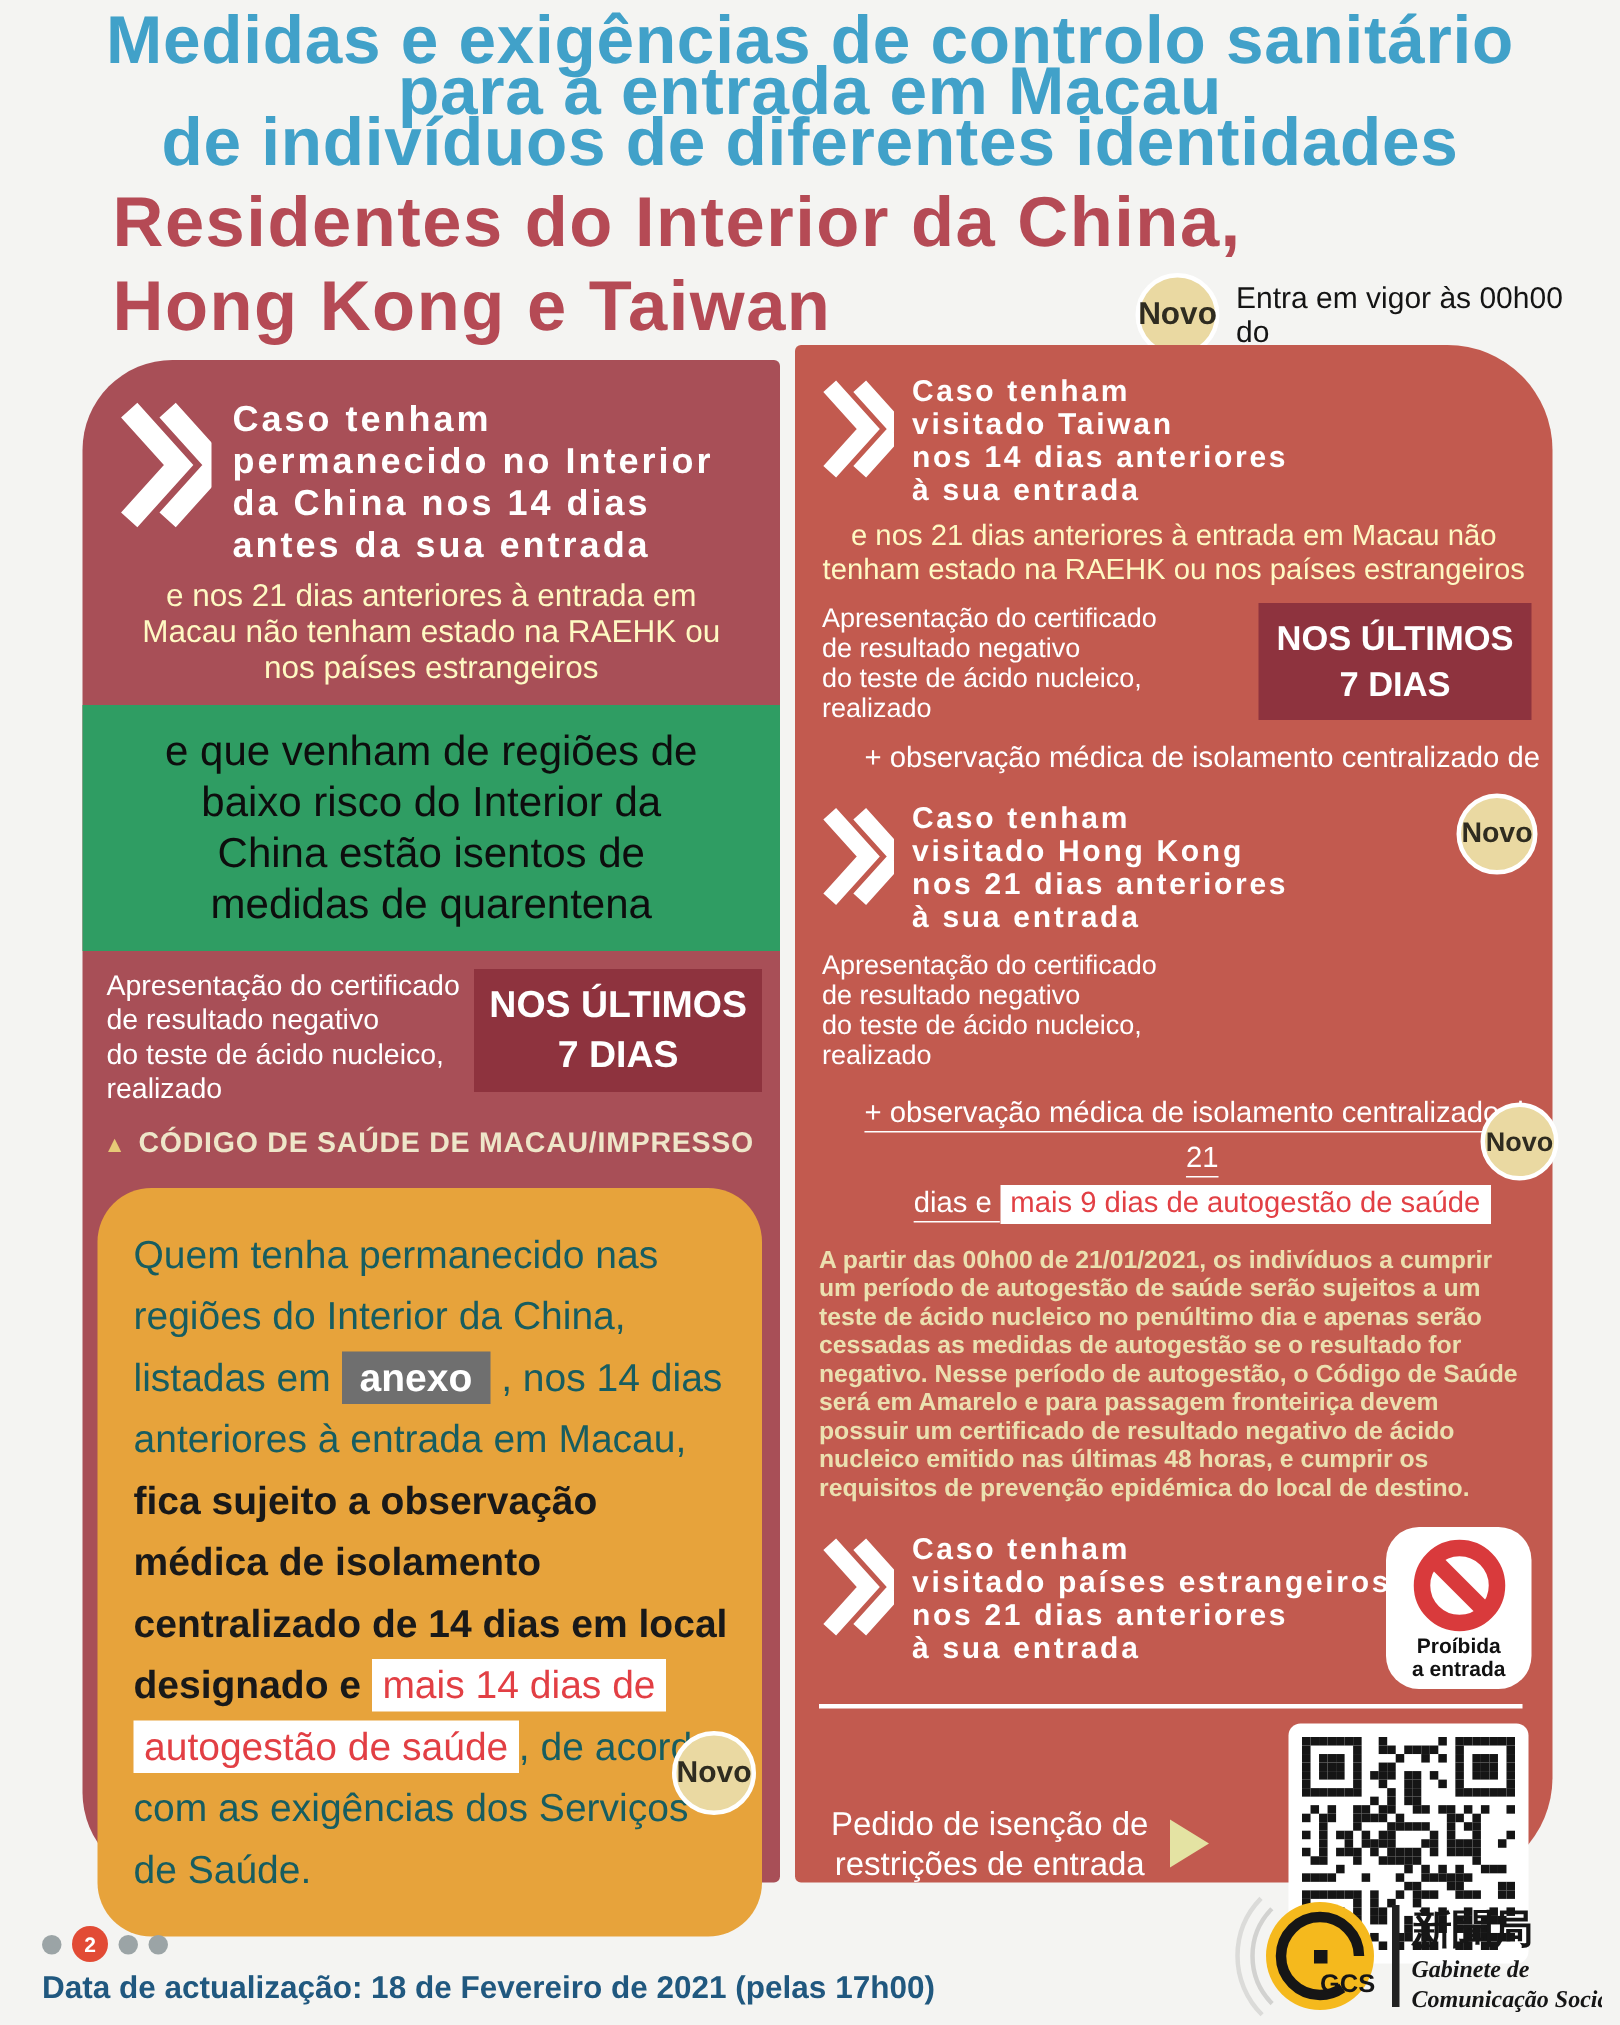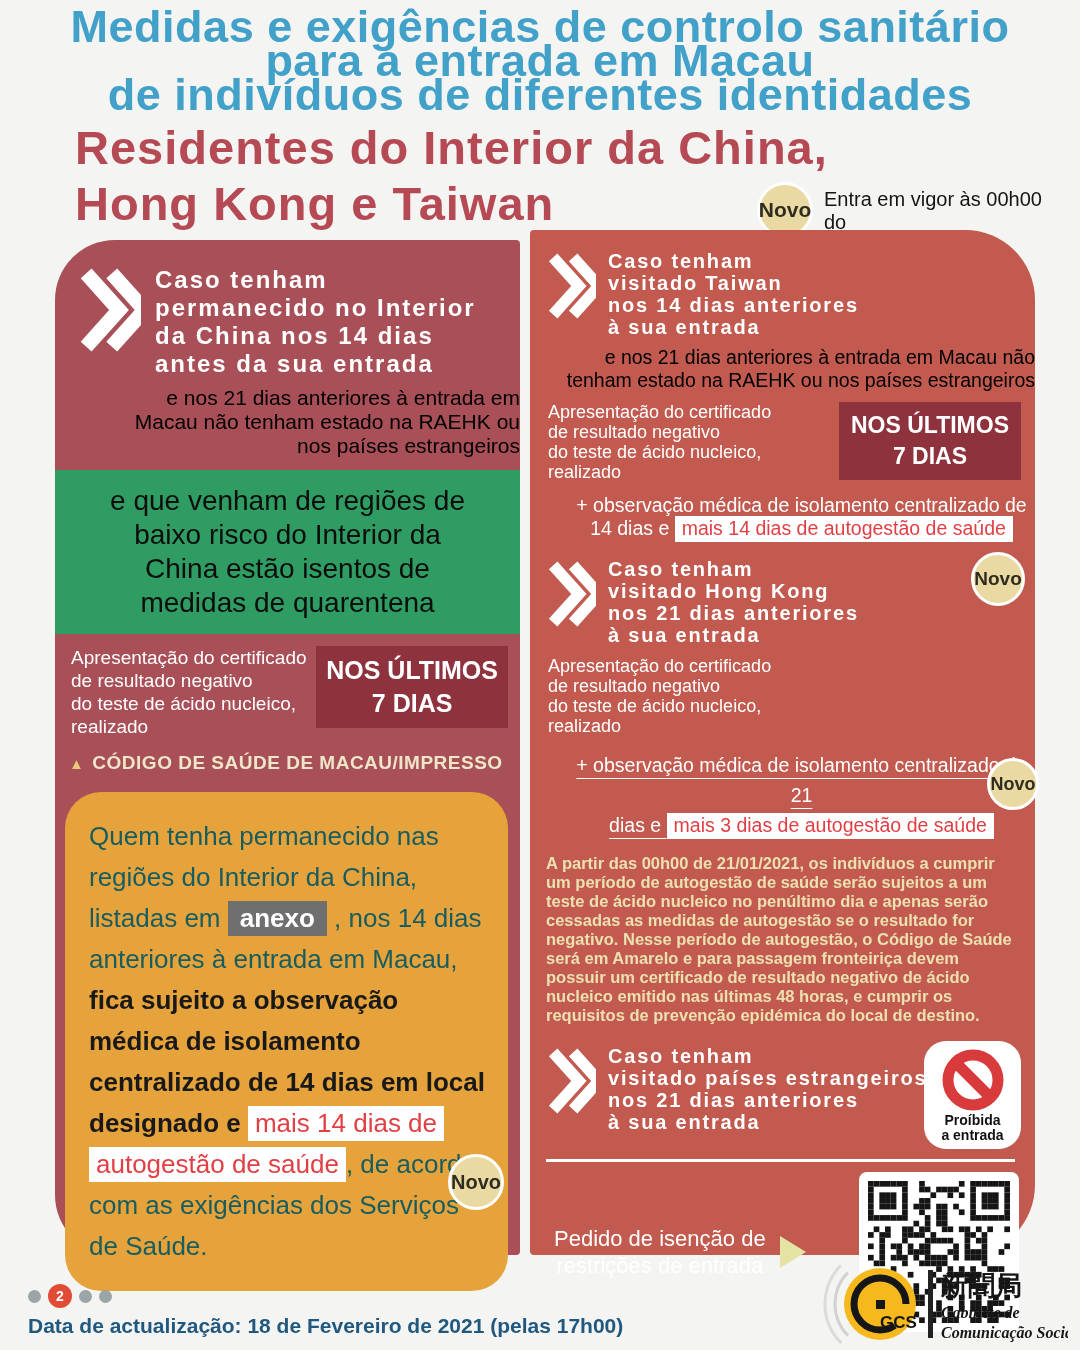--- a/index.html
+++ b/index.html
@@ -25,21 +25,21 @@
                  background:#c25a4f; border-radius:4px 70px 70px 4px; }
 
   .sec-head { display:flex; align-items:flex-start; }
   .chev { flex:none; }
   .sec-head h2 { color:#fff; font-weight:700; }
   .pl .sec-head { margin:24px 10px 0 22px; }
   .pl .sec-head h2 { font-size:24px; line-height:28px; letter-spacing:2px; margin-left:14px; margin-top:2px; }
   .pr .sec-head { margin:18px 10px 0 16px; }
   .pr .sec-head h2 { font-size:20px; line-height:22px; letter-spacing:1.8px; margin-left:12px; margin-top:2px; }
 
-  .sub { color:#000000; text-align:right; }
+  .sub { color:#fef9c3; text-align:center; }
   .pl .sub { margin-top:8px; font-size:21px; line-height:24px; }
   .pr .sub { margin-top:8px; font-size:19.5px; line-height:23px; white-space:nowrap; }
 
   .green-note { margin-top:12px; background:#2f9d63; color:#0d0d0d; text-align:center;
                 font-size:28px; line-height:34px; font-weight:500; padding:14px 16px; }
 
   .cert-row { display:flex; align-items:flex-start; }
   .pl .cert-row { margin:12px 12px 0 16px; }
   .pr .cert-row { margin:10px 14px 0 18px; }
   .cert { color:#fff; }
@@ -144,38 +144,37 @@
     <p class="sub">e nos 21 dias anteriores à entrada em Macau não<br>tenham estado na RAEHK ou nos países estrangeiros</p>
     <div class="cert-row">
       <p class="cert">Apresentação do certificado<br>de resultado negativo<br>do teste de ácido nucleico,<br>realizado</p>
       <div class="period-box">
         <div>NOS ÚLTIMOS</div>
         <div>7 DIAS</div>
       </div>
     </div>
     <div class="plus">
       <div>+ observação médica de isolamento centralizado de</div>
-      <div><span>14 dias e </span><span class="hl">mais 14 dias de autogestão de saúde</span></div>
     </div>
 
     <div class="hk-wrap">
       <div class="novo novo-hk">Novo</div>
       <div class="sec-head" style="margin-top:16px;">
         <svg class="chev" width="50" height="76" viewBox="0 0 70 96">
           <path d="M10 8 L46 48 L10 88" stroke="#ffffff" stroke-width="16" fill="none"></path>
           <path d="M38 8 L74 48 L38 88" stroke="#ffffff" stroke-width="16" fill="none"></path>
         </svg>
         <h2>Caso tenham<br>visitado Hong Kong<br>nos 21 dias anteriores<br>à sua entrada</h2>
       </div>
       <div class="cert-row">
         <p class="cert">Apresentação do certificado<br>de resultado negativo<br>do teste de ácido nucleico,<br>realizado</p>
       </div>
       <div class="plus underlined">
         <div>+ observação médica de isolamento centralizado de 21</div>
-        <div><span>dias e </span><span class="hl">mais 3 dias de autogestão de saúde</span></div>
+        <div><span>dias e </span><span class="hl">mais 9 dias de autogestão de saúde</span></div>
         <div class="novo novo-plus">Novo</div>
       </div>
     </div>
 
     <p class="notice">A partir das 00h00 de 21/01/2021, os indivíduos a cumprir um período de autogestão de saúde serão sujeitos a um teste de ácido nucleico no penúltimo dia e apenas serão cessadas as medidas de autogestão se o resultado for negativo. Nesse período de autogestão, o Código de Saúde será em Amarelo e para passagem fronteiriça devem possuir um certificado de resultado negativo de ácido nucleico emitido nas últimas 48 horas, e cumprir os requisitos de prevenção epidémica do local de destino.</p>
 
     <div class="foreign-wrap">
       <div class="sec-head">
         <svg class="chev" width="50" height="76" viewBox="0 0 70 96">
           <path d="M10 8 L46 48 L10 88" stroke="#ffffff" stroke-width="16" fill="none"></path>

